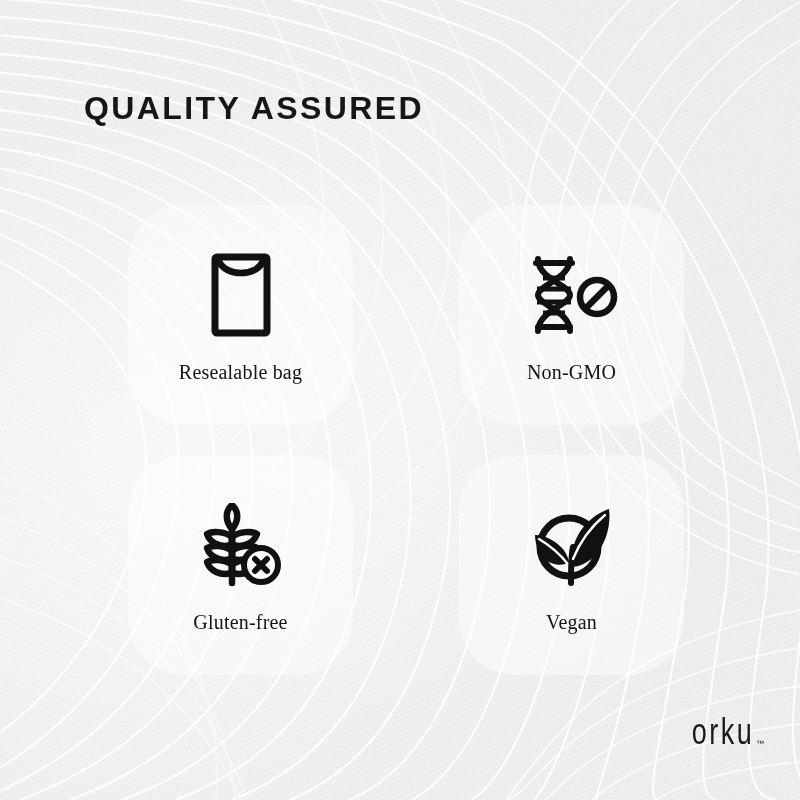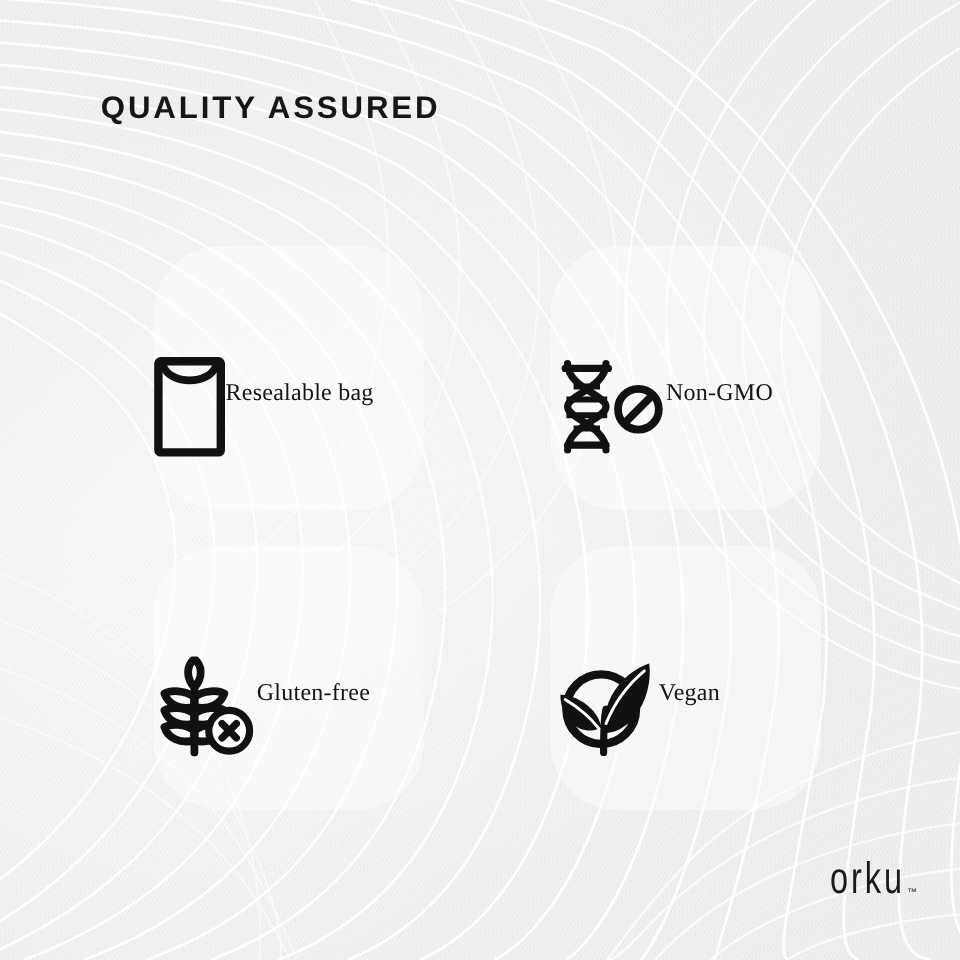--- a/index.html
+++ b/index.html
@@ -35,26 +35,27 @@
   .bg-contours { position:absolute; inset:0; }
   .bg-contours svg { width:100%; height:100%; display:block; }
   .bg-vignette {
     position:absolute; inset:0;
     background:radial-gradient(ellipse at 50% 45%, rgba(255,255,255,.30) 0%, rgba(255,255,255,0) 62%);
   }
 
   
   .header { position:absolute; left:84px; top:76px; }
   .title {
-    font-size:26px;
+    font-size:32px;
     font-weight:bold;
     letter-spacing:2.4px;
     color:#161616;
     line-height:1;
     font-family:"Liberation Sans", sans-serif;
+    margin-top:16px;
   }
   .subtitle {
     margin-top:14px;
     font-family:"Liberation Serif", serif;
     font-size:19px;
     color:#1d1d1d;
     letter-spacing:.15px;
     line-height:1.2;
   }
 
@@ -67,22 +68,21 @@
     grid-template-columns:225px 225px;
     grid-template-rows:220px 220px;
     column-gap:106px;
     row-gap:30px;
   }
   .card {
     position:relative;
     border-radius:56px;
     background:rgba(255,255,255,.46);
     display:flex;
-    flex-direction:row;
-    align-items:center;
+    flex-direction:column;
     justify-content:flex-start;
   }
   .card-icon {
     margin-top:48px;
     height:84px;
     display:flex;
     align-items:center;
     justify-content:center;
   }
   .card-icon svg { display:block; }

